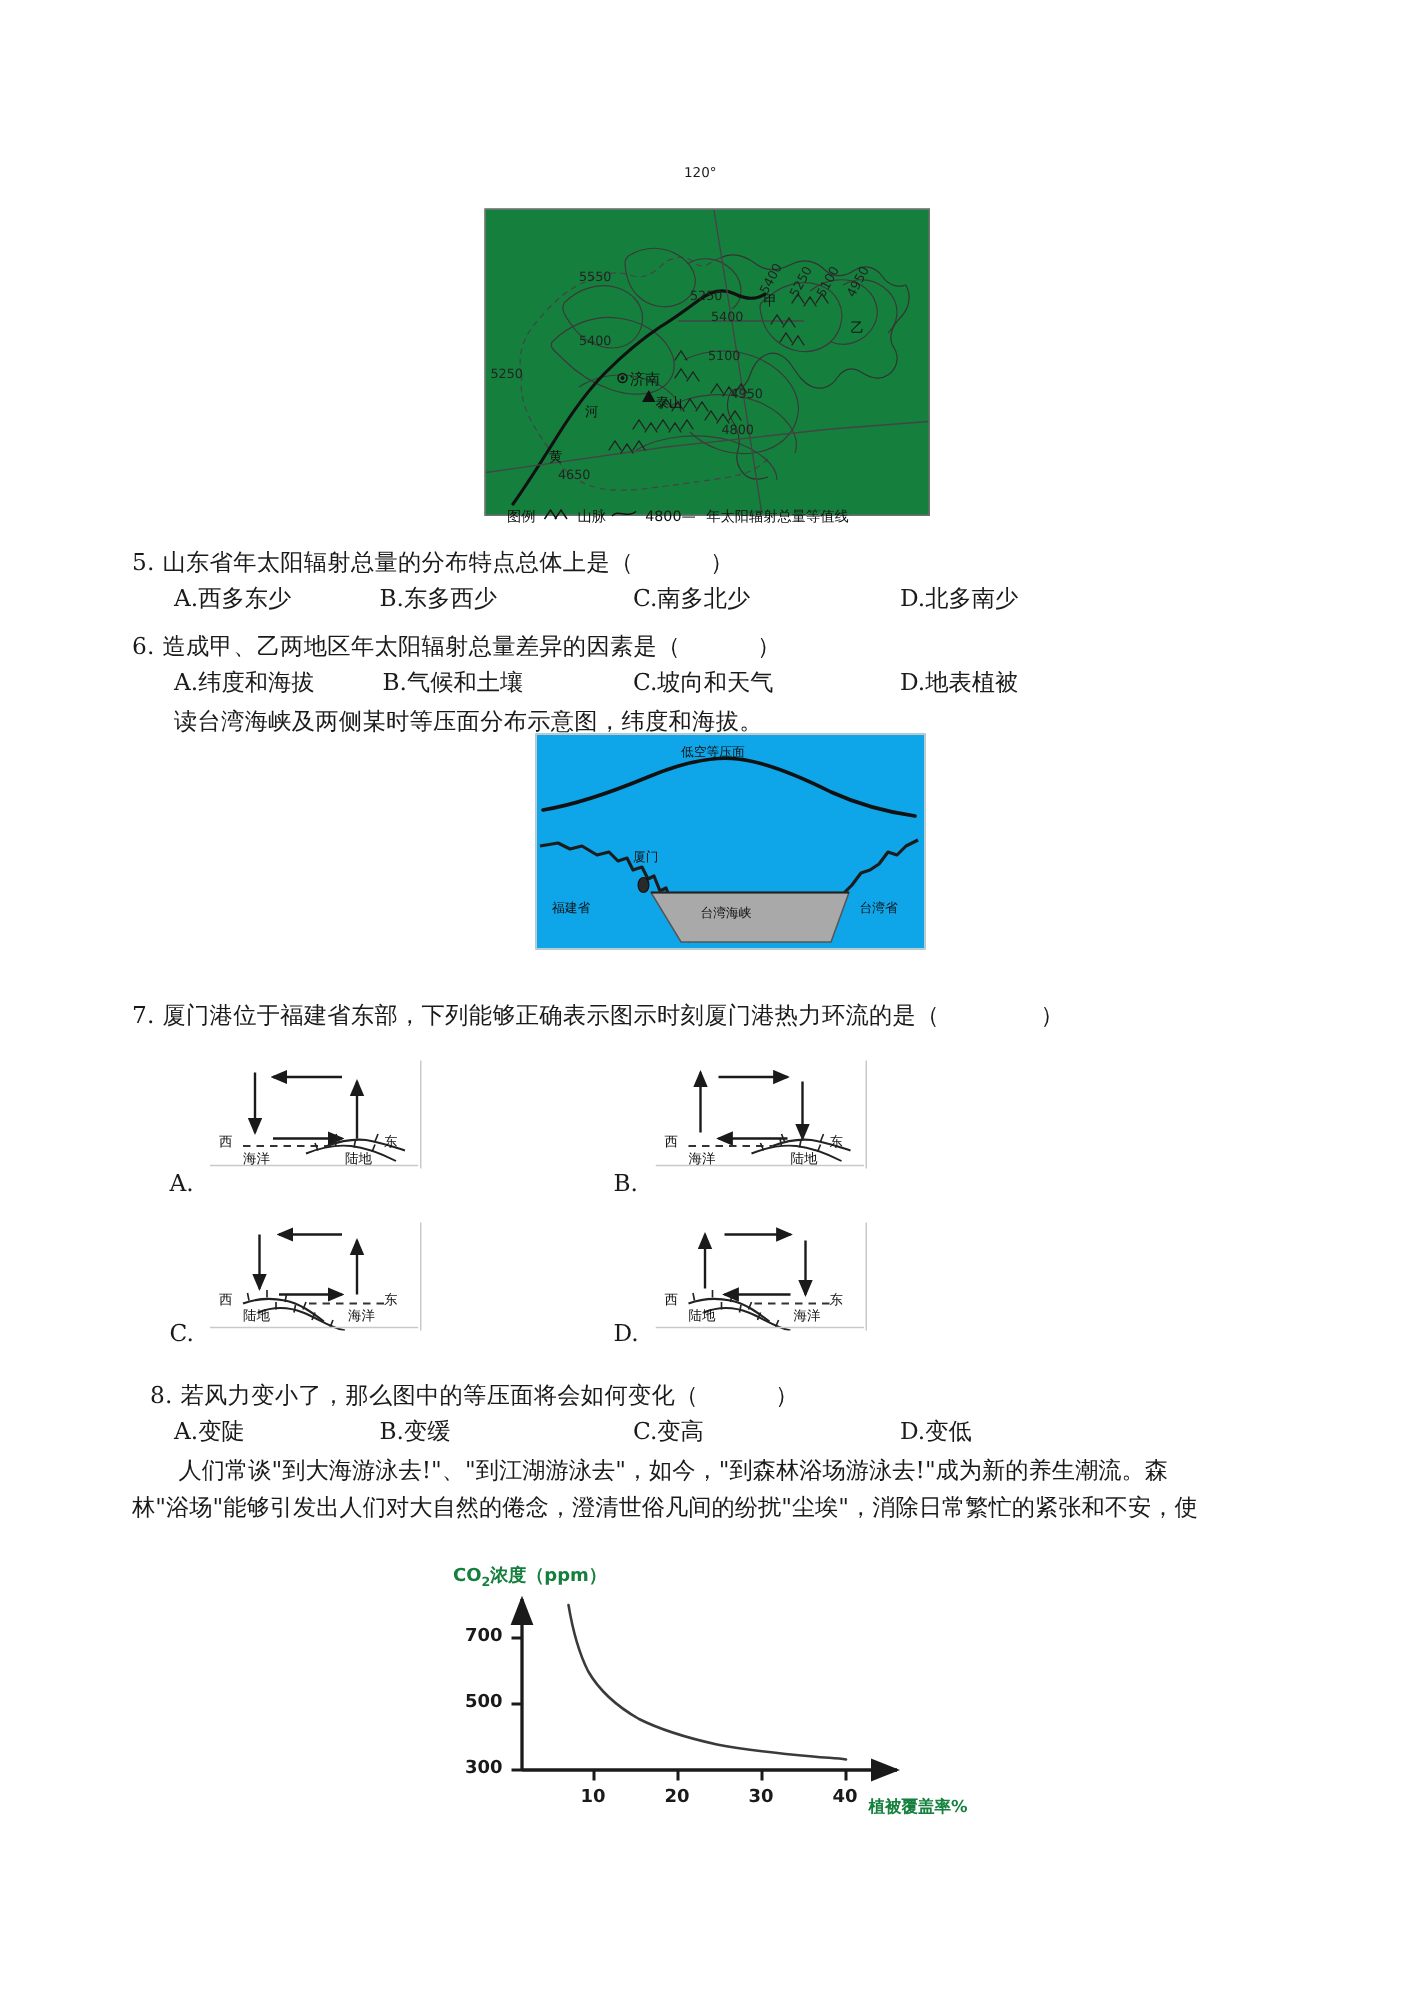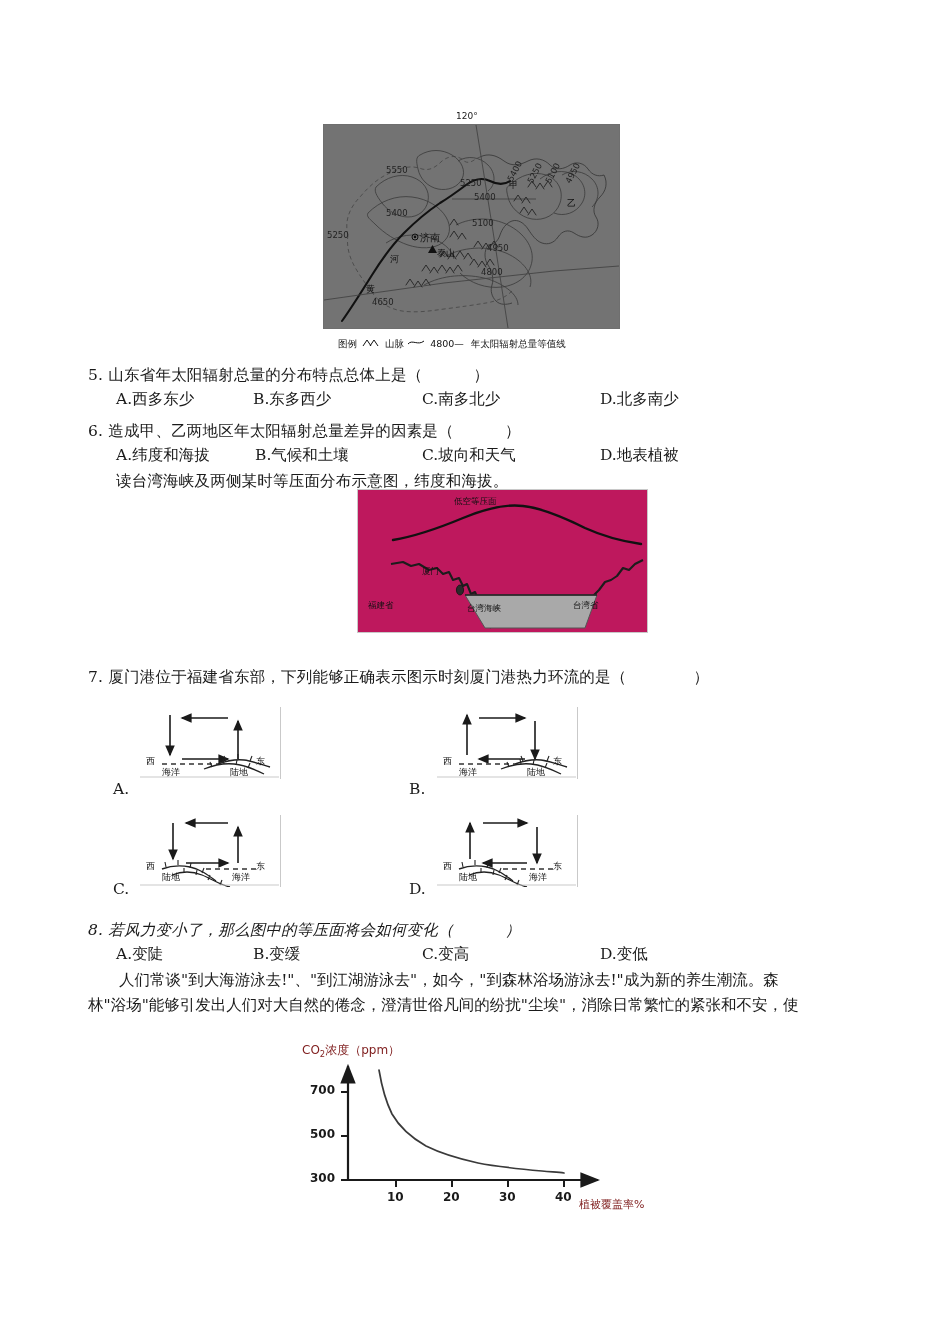--- a/index.html
+++ b/index.html
@@ -47,24 +47,24 @@
   .para .indent { display:inline-block; width: 2em; }
 
   
   #fig-shandong {
     position: absolute;
     left: 316px; top: 108px;
     width: 310px; height: 252px;
   }
   #fig-shandong .mapbox {
     position: absolute;
-    left: 7px; top: 16px;
+    left: 7px; top: 31px;
     width: 295px; height: 203px;
     border: 1.5px solid #6f6f6f;
-    background: #737373;
+    background: #15803d;
     overflow: hidden;
   }
   #fig-shandong .lbl {
     position: absolute;
     font-size: 8.5px;
     color: #222;
     white-space: nowrap;
     font-family: "DejaVu Sans", "Liberation Sans", sans-serif;
   }
   #fig-shandong .lbl-rot {
@@ -103,22 +103,21 @@
     font-size: 9px;
     font-family: "DejaVu Sans","Liberation Sans",sans-serif;
   }
 
   
   #fig-strait {
     position: absolute;
     left: 357px; top: 489px;
     width: 258px; height: 142px;
     border: 1px solid #c8c8c8;
-    background: #be185d;
-    padding-left: 31px;
+    background: #0ea5e9;
   }
   #fig-strait .t {
     position: absolute;
     font-size: 8.5px;
     color: #111;
     white-space: nowrap;
     font-family: "DejaVu Sans","Liberation Sans",sans-serif;
   }
 
   
@@ -143,24 +142,24 @@
 
   
   #fig-co2 {
     position: absolute;
     left: 296px; top: 1040px;
     width: 372px; height: 172px;
   }
   #fig-co2 .t {
     position: absolute;
     font-size: 10.5px;
-    color: #7f1d1d;
-    white-space: nowrap;
-    font-family: "DejaVu Sans","Liberation Sans",sans-serif;
-    font-weight: 400;
+    color: #15803d;
+    white-space: nowrap;
+    font-family: "DejaVu Sans","Liberation Sans",sans-serif;
+    font-weight: 700;
   }
   #fig-co2 .tick {
     position: absolute;
     font-size: 12px;
     color: #1a1a1a;
     white-space: nowrap;
     font-family: "DejaVu Sans","Liberation Sans",sans-serif;
     font-weight: 700;
   }
   sub { font-size: 70%; }
@@ -476,21 +475,21 @@
       <line x1="66" y1="54" x2="118" y2="54" stroke="#333" stroke-width="1.4" stroke-dasharray="5,4"></line>
       <line x1="0" y1="70" x2="139" y2="70" stroke="#c9c9c9" stroke-width="1"></line>
     </svg>
     <div class="t" style="left:6px; top:45px;">西</div>
     <div class="t" style="left:116px; top:45px;">东</div>
     <div class="t" style="left:22px; top:56px;">陆地</div>
     <div class="t" style="left:92px; top:56px;">海洋</div>
   </div>
   <div class="optlabel" style="left:409px; top:880px;">D.</div>
 
-  <div class="qline" style="left:88px; top:919px;font-style:italic;">
+  <div class="qline" style="left:100px; top:919px;">
     <span>8.</span>
     <span>若风力变小了，那么图中的等压面将会如何变化（</span>
     <span style="display:inline-block;width:46px;"></span><span>）</span>
   </div>
   <div class="opt" style="left:116px; top:944px;">
     <span>A.</span><span>变陡</span>
   </div>
   <div class="opt" style="left:253px; top:944px;">
     <span>B.</span><span>变缓</span>
   </div>

